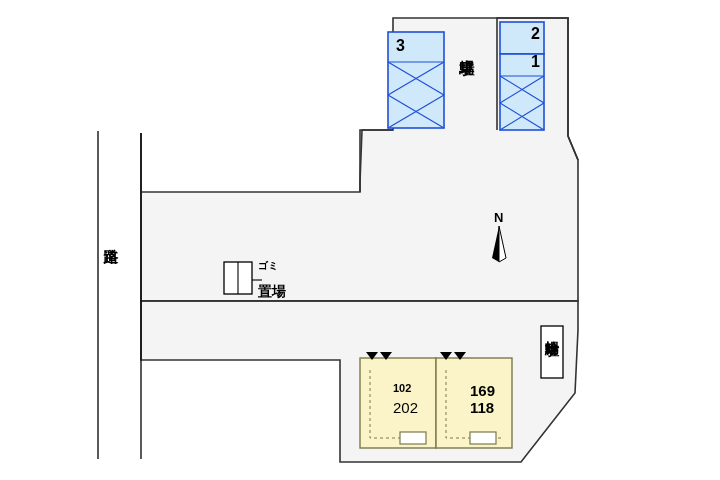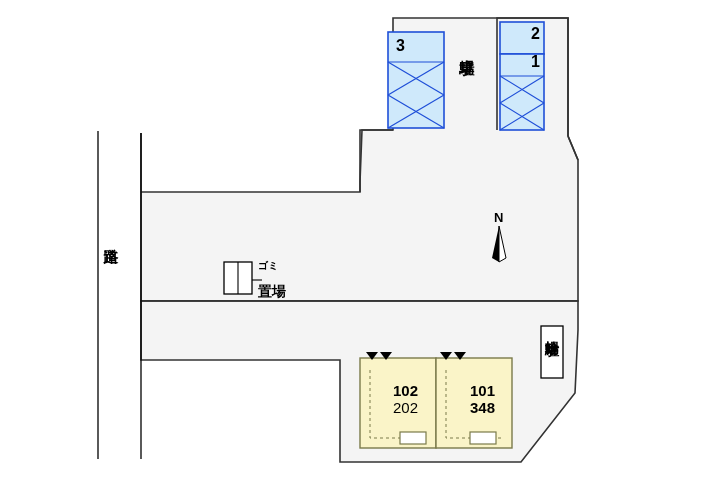--- a/index.html
+++ b/index.html
@@ -144,19 +144,19 @@
 
   <div class="htmlLabel vtext" style="left:103px; top:237px; font-size:15px; font-weight:700;">道路</div>
 
   <div class="htmlLabel" style="left:258px; top:261px; font-size:10px; font-weight:700;">ゴミ</div>
   <div class="htmlLabel" style="left:258px; top:284px; font-size:14px; font-weight:700;">置場</div>
 
   <div class="htmlLabel vtext" style="left:545px; top:330px; font-size:14px; font-weight:700;">駐輪場</div>
 
   <div class="htmlLabel" style="left:494px; top:211px; font-size:13px; font-weight:700;">N</div>
 
-  <div class="htmlLabel" style="left:393px; top:383px; font-size:15px; font-weight:700;">102</div>
+  <div class="htmlLabel" style="left:393px; top:383px; font-size:11px; font-weight:700;">102</div>
   <div class="htmlLabel" style="left:393px; top:400px; font-size:15px; font-weight:400;">202</div>
 
-  <div class="htmlLabel" style="left:470px; top:383px; font-size:15px; font-weight:700;">101</div>
-  <div class="htmlLabel" style="left:470px; top:400px; font-size:15px; font-weight:700;">348</div>
+  <div class="htmlLabel" style="left:470px; top:383px; font-size:15px; font-weight:700;">169</div>
+  <div class="htmlLabel" style="left:470px; top:400px; font-size:15px; font-weight:700;">118</div>
 
 </div>
 
 </body></html>

